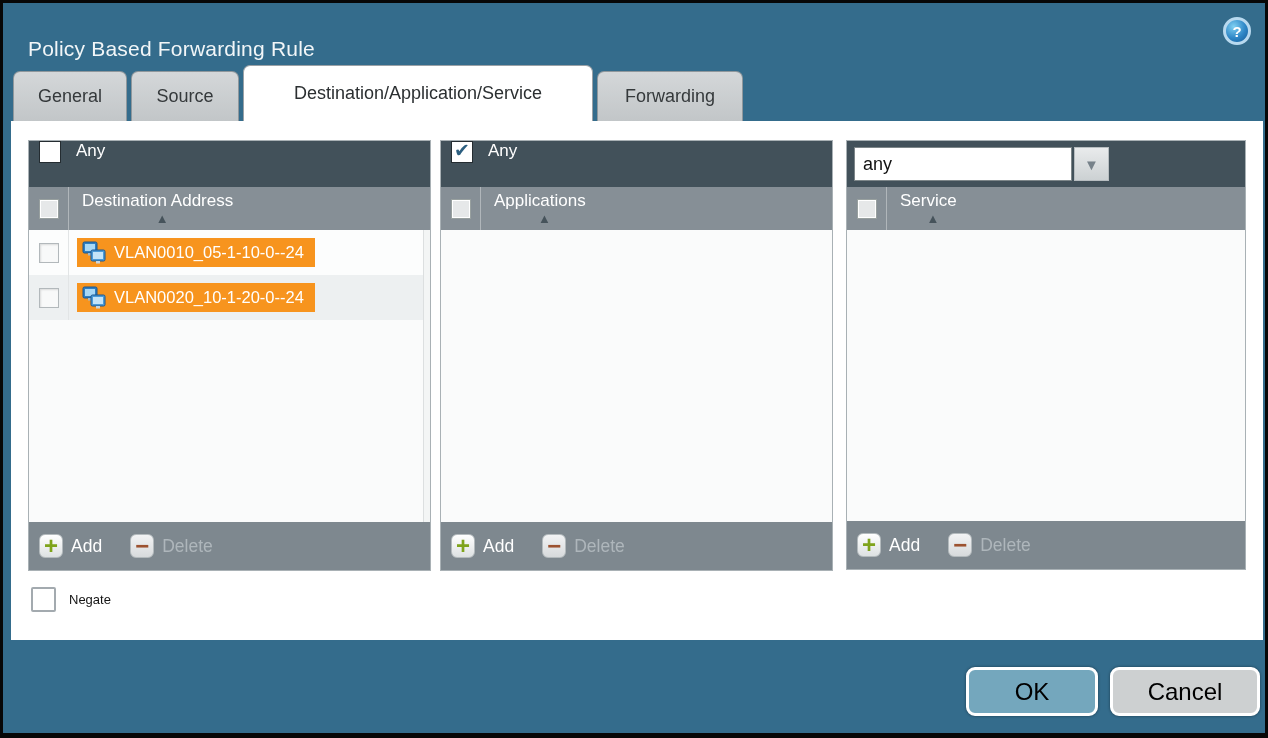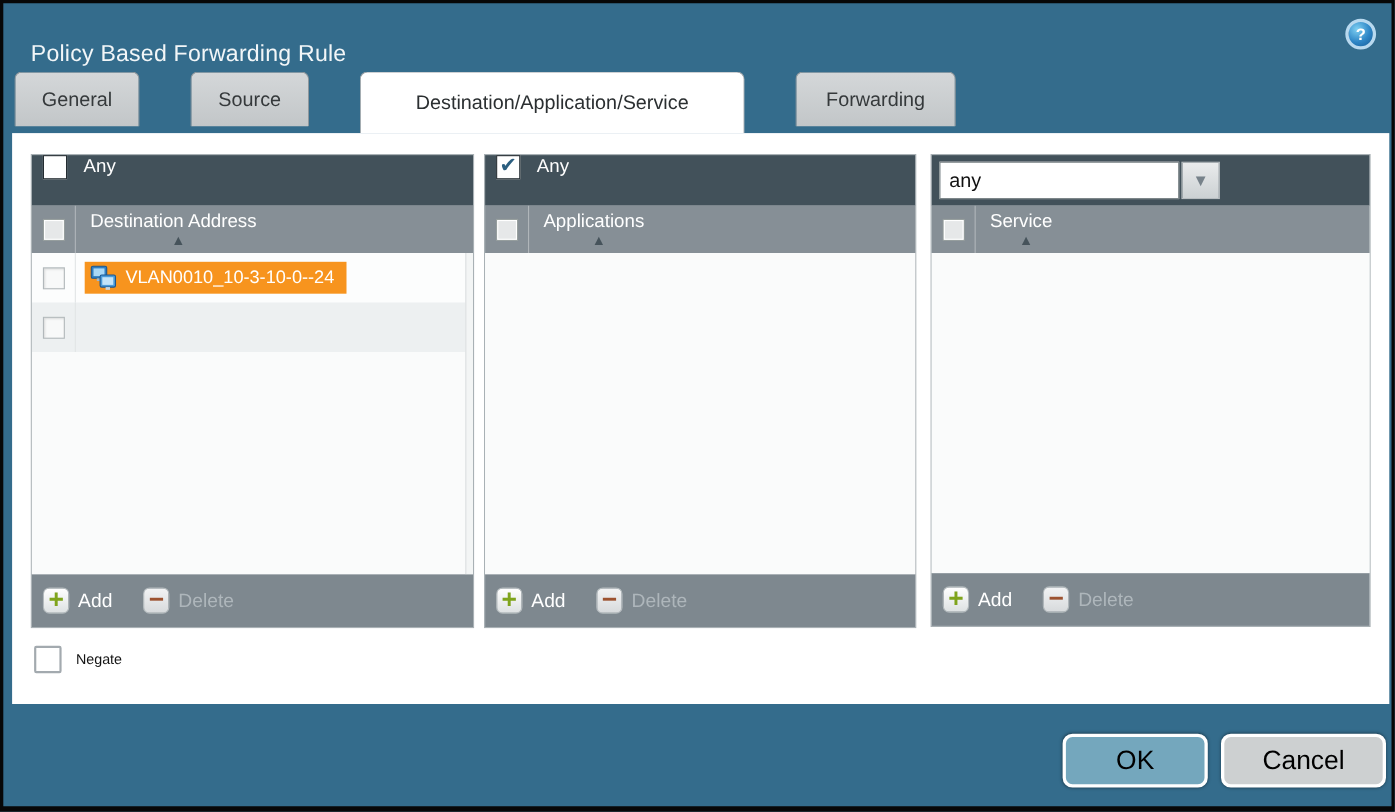--- a/index.html
+++ b/index.html
@@ -16,21 +16,21 @@
   
   .title { position:absolute; left:25px; top:34px; color:#f2f6f8; font-size:21px; letter-spacing:0.2px; }
   .help-icon {
     position:absolute; right:14px; top:14px; width:28px; height:28px; border-radius:50%;
     background:radial-gradient(circle at 35% 30%, #7fd0f2 0%, #2e86c6 55%, #145a96 100%);
     border:3px solid #b8d9ef; color:#ffffff; font-weight:bold; font-size:15px;
     display:flex; align-items:center; justify-content:center; cursor:pointer;
   }
 
   
-  .tabbar { position:absolute; left:10px; top:62px; height:56px; display:flex; align-items:flex-start;gap:42px; }
+  .tabbar { position:absolute; left:10px; top:62px; height:56px; display:flex; align-items:flex-end; }
   .tab {
     height:50px; margin-right:4px; padding:0 22px;
     display:flex; align-items:center; justify-content:center;
     background:linear-gradient(#d4d7d9,#c2c6c8);
     border:1px solid #8f979c; border-bottom:none;
     border-radius:7px 7px 0 0;
     font-size:18px; color:#35393b; cursor:pointer; white-space:nowrap;
   }
   .tab.active {
     height:56px; background:#ffffff; color:#2b2f31; z-index:5;
@@ -149,26 +149,37 @@
       </div>
       <div class="obj-pill">
         <svg class="net-icon" viewBox="0 0 26 24">
           <rect x="2" y="1" width="14" height="11" rx="1.5" fill="#2f7fc2" stroke="#1b578f"></rect>
           <rect x="4" y="3" width="10" height="7" fill="#a8d8f6"></rect>
           <rect x="7" y="12" width="4" height="2.5" fill="#9fb8cc"></rect>
           <rect x="10" y="9" width="14" height="11" rx="1.5" fill="#4b9bd8" stroke="#1b578f"></rect>
           <rect x="12" y="11" width="10" height="7" fill="#c3e4f9"></rect>
           <rect x="15" y="20" width="4" height="2.5" fill="#c9d6df"></rect>
         </svg>
-        <span class="obj-text">VLAN0010_10-3-10-0--24</span>
+        <span class="obj-text">VLAN0010_05-1-10-0--24</span>
       </div>
     </div>
     <div class="row">
       <div class="row-cbcol">
         <div class="cb cb-row"></div>
+      </div>
+      <div class="obj-pill">
+        <svg class="net-icon" viewBox="0 0 26 24">
+          <rect x="2" y="1" width="14" height="11" rx="1.5" fill="#2f7fc2" stroke="#1b578f"></rect>
+          <rect x="4" y="3" width="10" height="7" fill="#a8d8f6"></rect>
+          <rect x="7" y="12" width="4" height="2.5" fill="#9fb8cc"></rect>
+          <rect x="10" y="9" width="14" height="11" rx="1.5" fill="#4b9bd8" stroke="#1b578f"></rect>
+          <rect x="12" y="11" width="10" height="7" fill="#c3e4f9"></rect>
+          <rect x="15" y="20" width="4" height="2.5" fill="#c9d6df"></rect>
+        </svg>
+        <span class="obj-text">VLAN0020_10-1-20-0--24</span>
       </div>
     </div>
     <div class="list-scrollstrip"></div>
   </div>
   <div class="panel-footer">
     <div class="tool-btn add">
       <span class="tool-icon">
           <span class="add-glyph">+</span>
         </span>
       <span class="tool-label">Add</span>

